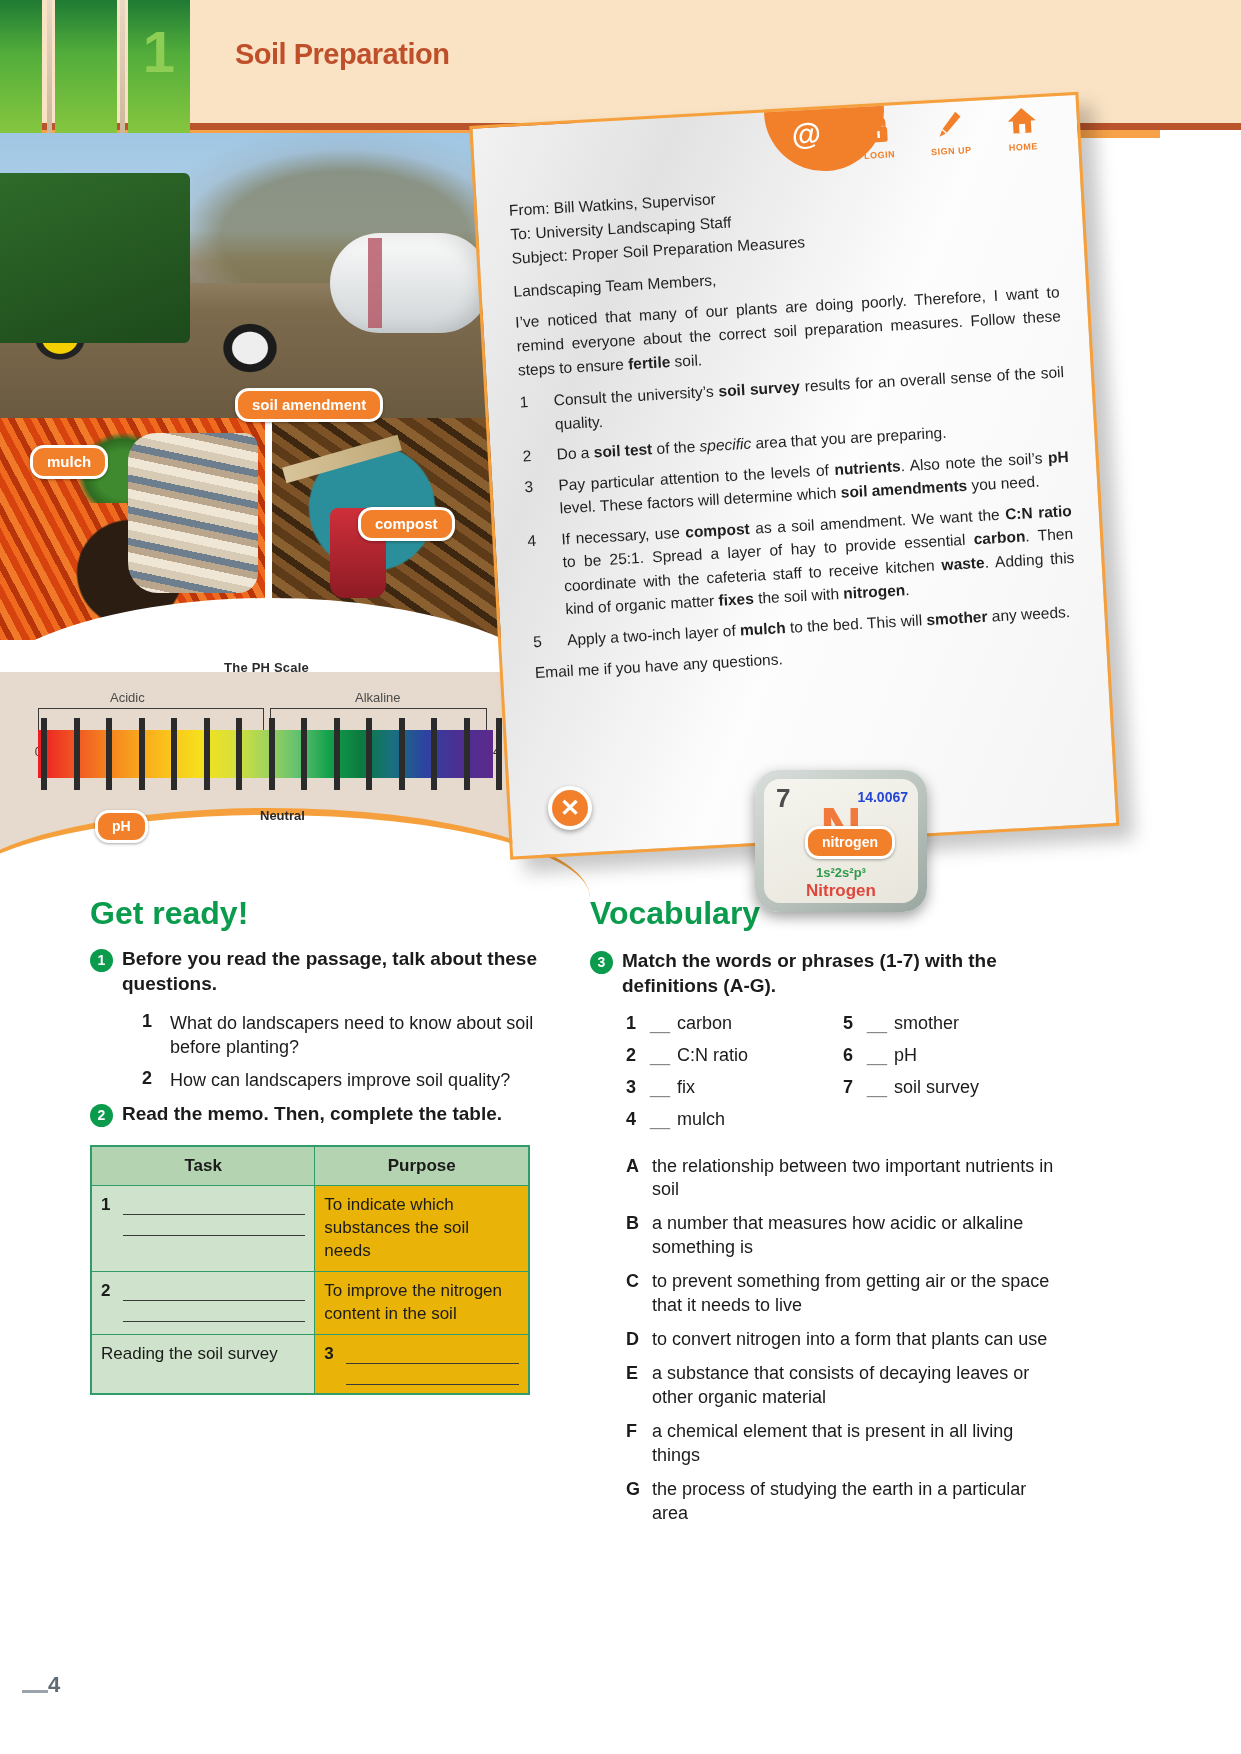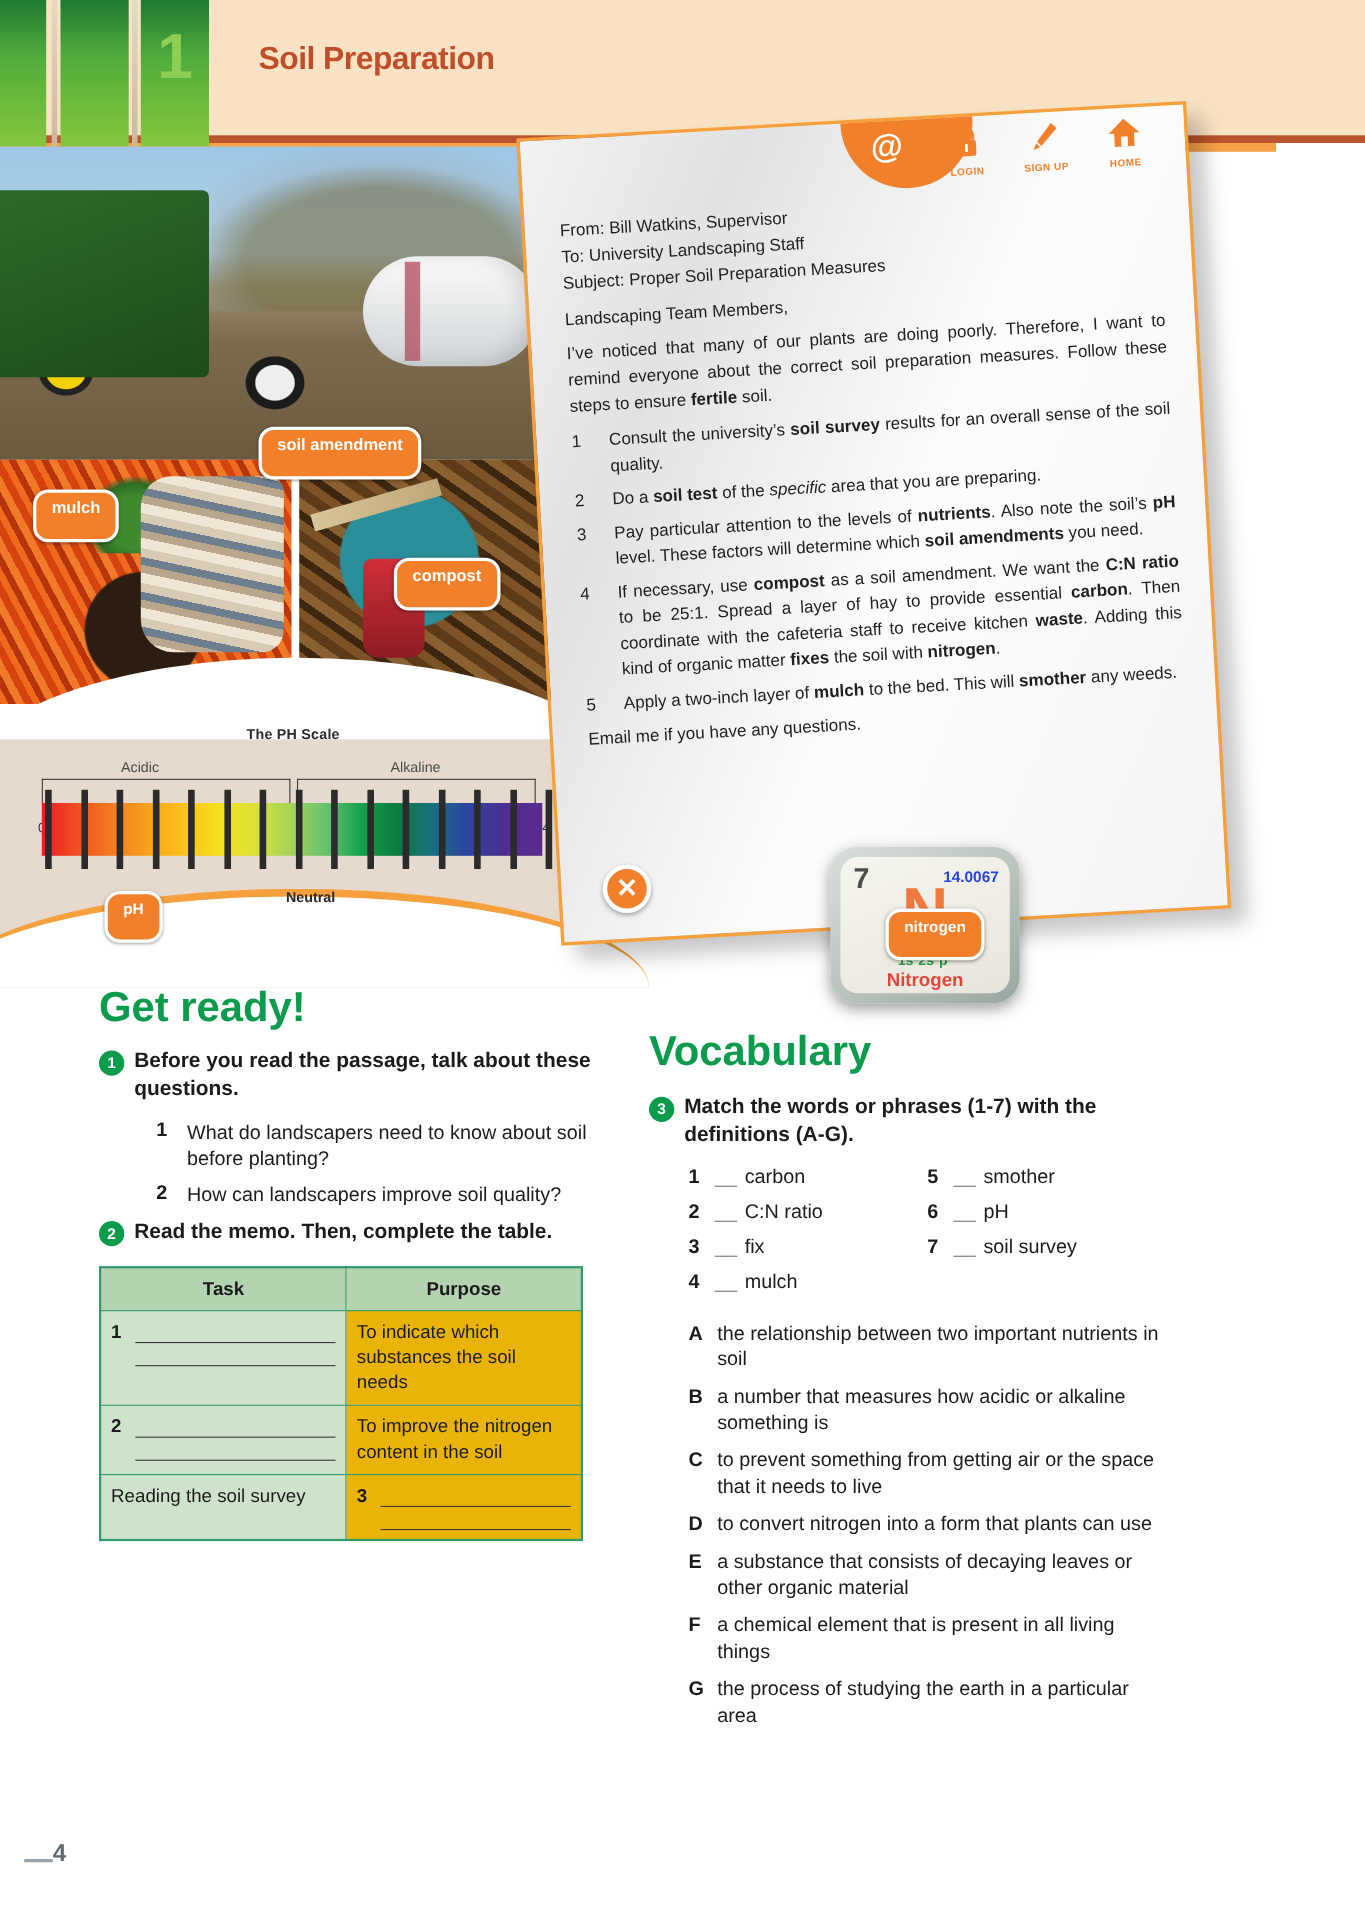--- a/index.html
+++ b/index.html
@@ -99,21 +99,21 @@
     position:absolute; left:282px; top:318px; width:120px; height:16px;
     background: linear-gradient(90deg,#d8c49a,#bfa878); transform: rotate(-16deg);
   }
   .boot { position:absolute; left:330px; top:375px; width:56px; height:90px;
     background: linear-gradient(180deg,#cf2f3a,#8e1b24); border-radius:8px 8px 14px 14px;}
 
   
   .pill {
     position: absolute; background: #f2802a; color: #fff;
     font-size: 15px; font-weight: bold; border-radius: 14px;
-    padding: 5px 14px 20px; border: 3px solid #fff;
+    padding: 5px 14px 6px; border: 3px solid #fff;
     box-shadow: 0 1px 3px rgba(0,0,0,.35); white-space: nowrap; z-index: 20;
   }
   .pill-soil-amendment { left: 235px; top: 388px; }
   .pill-mulch { left: 30px; top: 445px; }
   .pill-compost { left: 358px; top: 507px; }
   .pill-ph { left: 95px; top: 810px; font-size:14px; }
   .pill-nitrogen { left: 805px; top: 826px; font-size:14px; }
 
   
   .curve-white {
@@ -242,23 +242,23 @@
            font-size: 13px; font-weight: bold; color: #2f9c4b; }
   .n-name { position: absolute; left: 0; top: 102px; width: 100%; text-align: center;
             font-size: 17px; font-weight: bold; color: #e0473c; }
 
   
   .lower { position: absolute; left: 0; top: 895px; width: 1241px; }
   .col-left { position: absolute; left: 90px; top: 0; width: 470px; }
   .col-right { position: absolute; left: 590px; top: 0; width: 470px; }
 
   h2.sec {
-    font-size: 38px; font-weight: bold; color: #0a9b4d; margin-bottom: 14px;
-  }
-  h2.sec.vocab { margin-bottom: 16px; margin-top: 40px; }
+    font-size: 32px; font-weight: bold; color: #0a9b4d; margin-bottom: 14px;
+  }
+  h2.sec.vocab { margin-bottom: 16px; }
 
   .task-row { display: flex; align-items: flex-start; margin-bottom: 6px; }
   .bullet-num {
     flex: none; width: 23px; height: 23px; border-radius: 50%;
     background: #0a9b4d; color: #fff; font-size: 14px; font-weight: bold;
     text-align: center; line-height: 23px; margin-right: 9px; margin-top: 3px;
   }
   .task-text { font-size: 19px; font-weight: bold; color: #1b1b1b; line-height: 1.33; }
 
   .qlist { margin: 14px 0 0 52px; }

